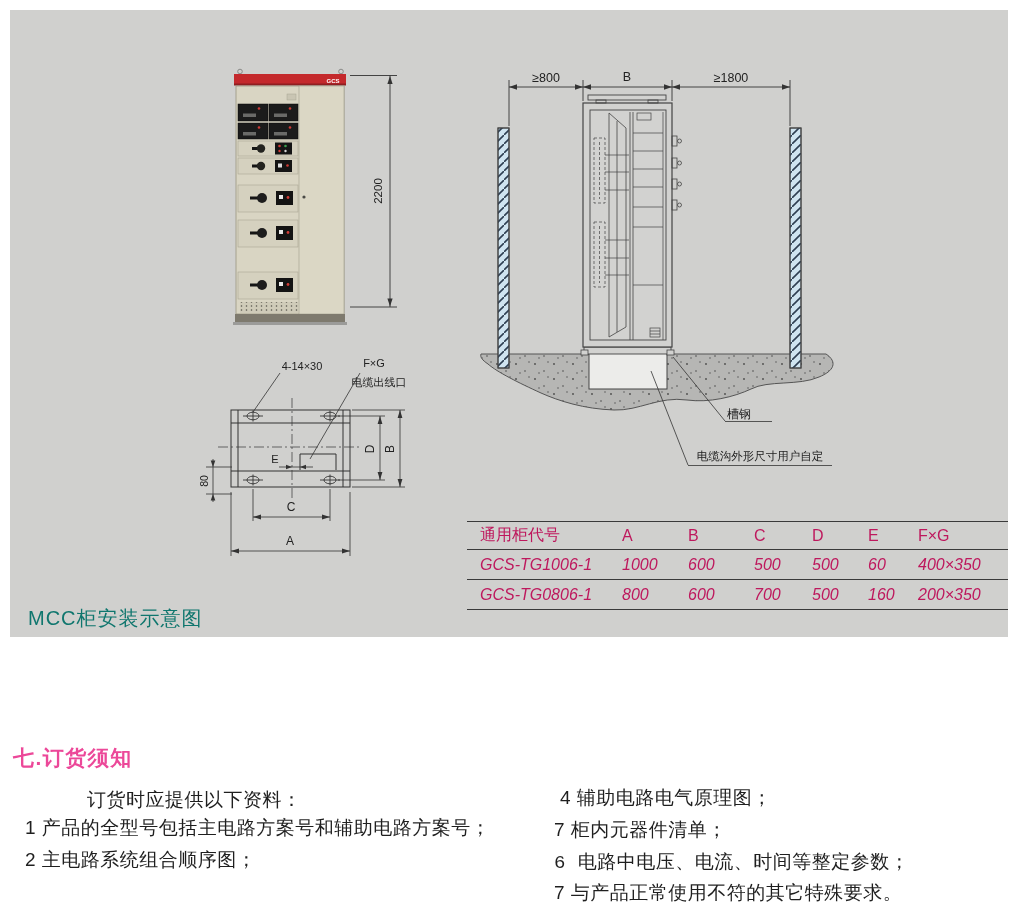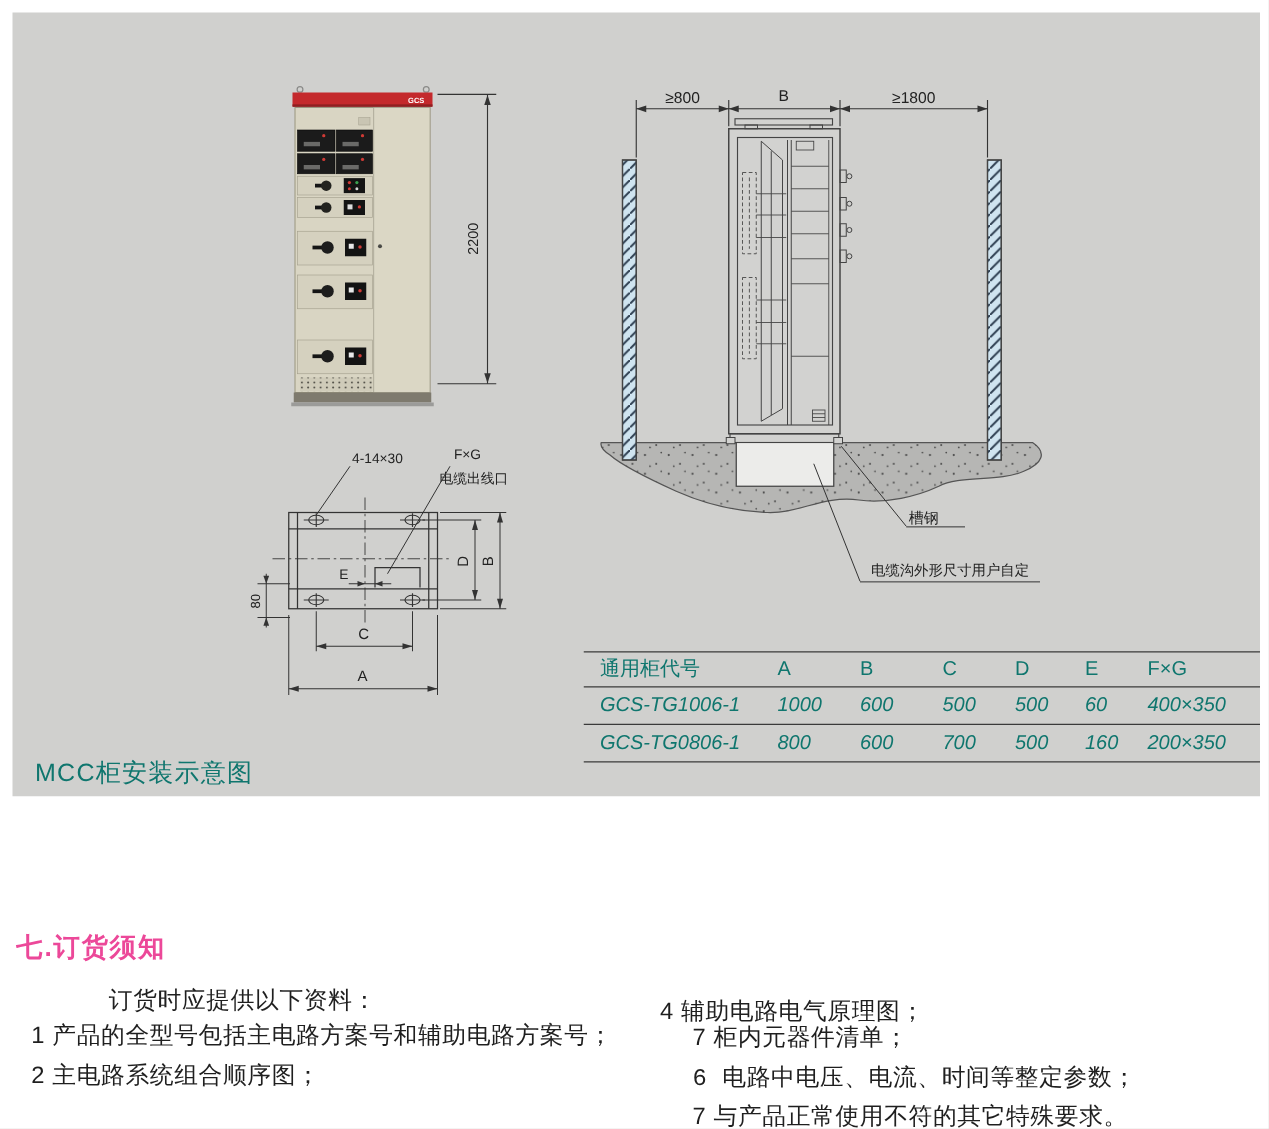--- a/index.html
+++ b/index.html
@@ -1,21 +1,21 @@
 <!DOCTYPE html>
 <html><head>
 <meta charset="utf-8">
 <style>
   html,body{margin:0;padding:0;}
   body{width:1015px;height:903px;background:#ffffff;position:relative;overflow:hidden;
        font-family:"Liberation Sans","DejaVu Sans",sans-serif;}
   .abs{position:absolute;}
   .panel{left:10px;top:10px;width:998px;height:627px;background:#d0d0ce;}
   .caption{left:28px;top:605px;font-size:20px;color:#0f766e;letter-spacing:1px;}
-  .dims-table{left:467px;top:521px;width:541px;border-top:1.5px solid #3a3a3a;color:#0f766e;}
+  .dims-table{left:467px;top:521px;width:541px;border-top:1.5px solid #3a3a3a;color:#be185d;}
   .trow{display:grid;grid-template-columns:142px 66px 66px 58px 56px 50px 1fr;
         align-items:center;border-bottom:1.5px solid #3a3a3a;padding-left:13px;}
   .trow.head{height:27px;font-size:16px;}
   .trow.data{height:29px;font-size:16px;font-style:italic;}
   .order-heading{left:13px;top:744px;font-size:21px;font-weight:bold;color:#ec4899;letter-spacing:1.5px;}
   .order-line{font-size:19px;color:#1f1f1f;letter-spacing:0.5px;white-space:nowrap;}
   svg text{font-family:"Liberation Sans","DejaVu Sans",sans-serif;}
 </style>
 </head>
 <body>
@@ -358,17 +358,17 @@
 </div>
 
 <div class="abs caption">MCC柜安装示意图</div>
 
 <div>
   <div class="abs order-heading">七.订货须知</div>
   <div class="abs order-line" style="left:52px;top:787px;margin-left:35px;">订货时应提供以下资料：</div>
   <div class="abs order-line" style="left:25px;top:815px;">1 产品的全型号包括主电路方案号和辅助电路方案号；</div>
   <div class="abs order-line" style="left:25px;top:847px;">2 主电路系统组合顺序图；</div>
   <div class="abs order-line" style="left:25px;top:912px;">3 柜体平面布置图；</div>
-  <div class="abs order-line" style="left:528px;top:785px;margin-top:11px;">4 辅助电路电气原理图；</div>
+  <div class="abs order-line" style="left:560px;top:785px;">4 辅助电路电气原理图；</div>
   <div class="abs order-line" style="left:554px;top:817px;">7 柜内元器件清单；</div>
   <div class="abs order-line" style="left:554px;top:849px;font-family:Liberation Mono, monospace;">6 电路中电压、电流、时间等整定参数；</div>
   <div class="abs order-line" style="left:554px;top:880px;">7 与产品正常使用不符的其它特殊要求。</div>
 </div>
 
 </body></html>

